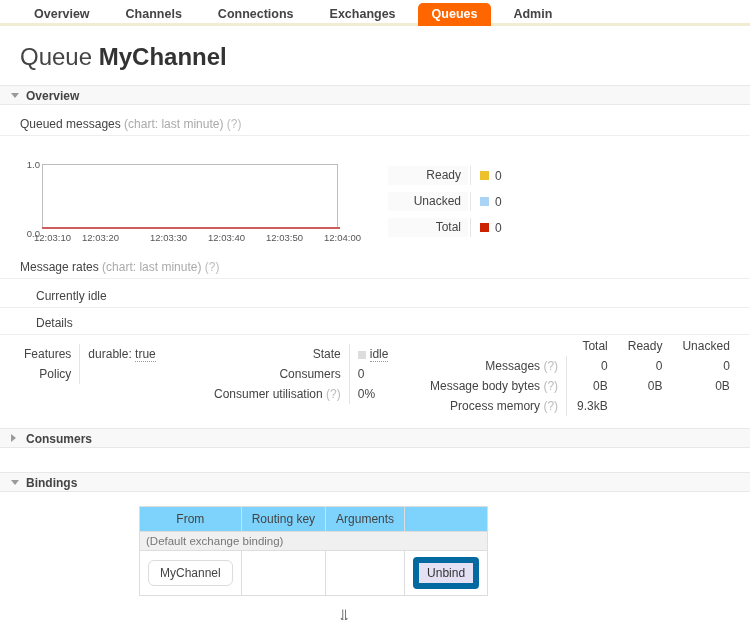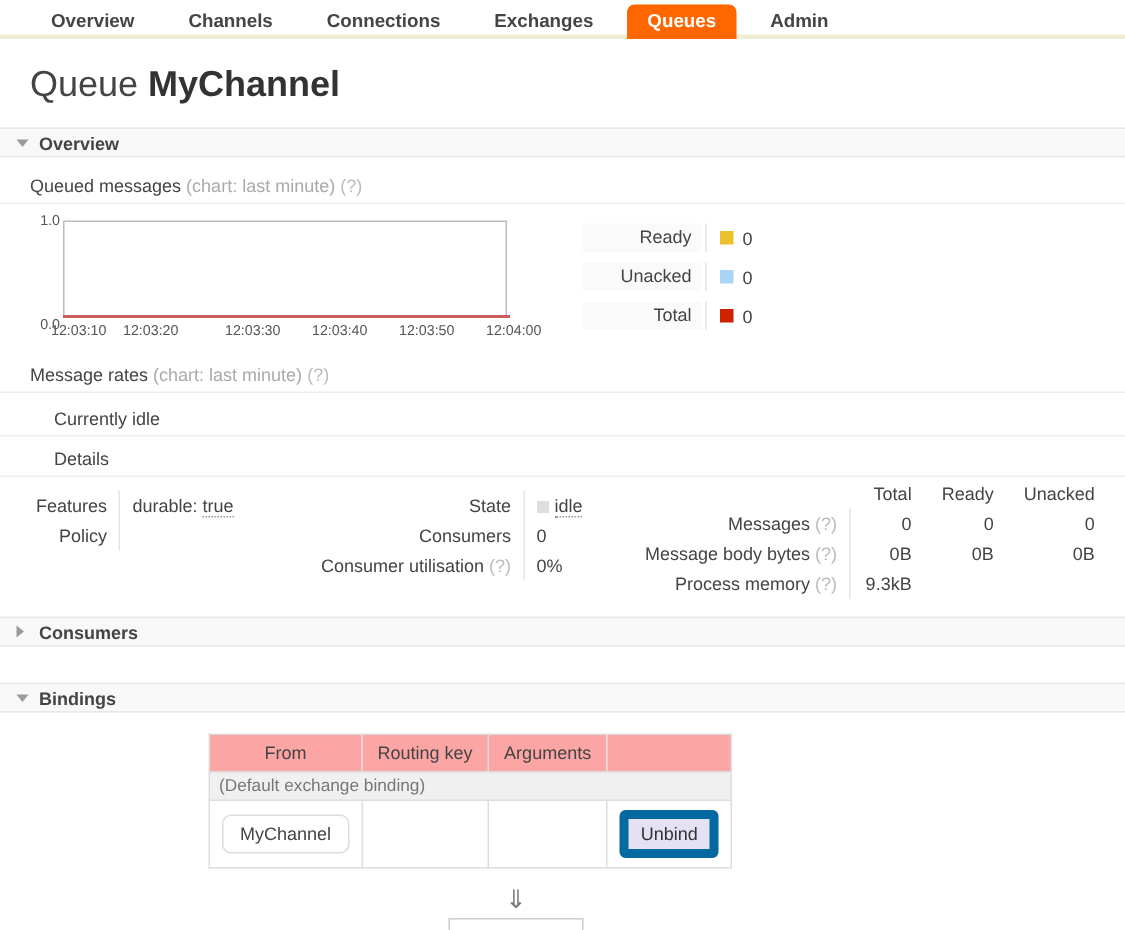--- a/index.html
+++ b/index.html
@@ -113,21 +113,21 @@
     padding-bottom: 4px;
   }
   .q { color: #bbbbbb; }
 
   
   #overview-body { padding-top: 12px; }
   .chart-row {
     display: flex;
     align-items: flex-start;
     padding-left: 20px;
-    margin-top: 11px;
+    margin-top: 28px;
   }
   .chart-wrap { position: relative; width: 340px; height: 82px; }
   .y-labels {
     position: absolute;
     left: 0; top: 0;
     width: 20px; height: 70px;
     font-size: 9.5px;
     color: #555;
   }
   .y-top { position: absolute; top: -5px; right: 0; }
@@ -270,21 +270,21 @@
     margin-left: 139px;
     background: #ffffff;
   }
   table.bindings th {
     font-weight: normal;
     font-size: 12px;
     color: #444;
     border: 1px solid #dddddd;
     padding: 5px 10px;
     text-align: center;
-    background: #fca5a5;
+    background: #7dd3fc;
     white-space: nowrap;
   }
   table.bindings td {
     font-size: 12px;
     color: #444;
     border: 1px solid #dddddd;
     padding: 6px 8px;
     background: #ffffff;
   }
   tr.default-row td {

